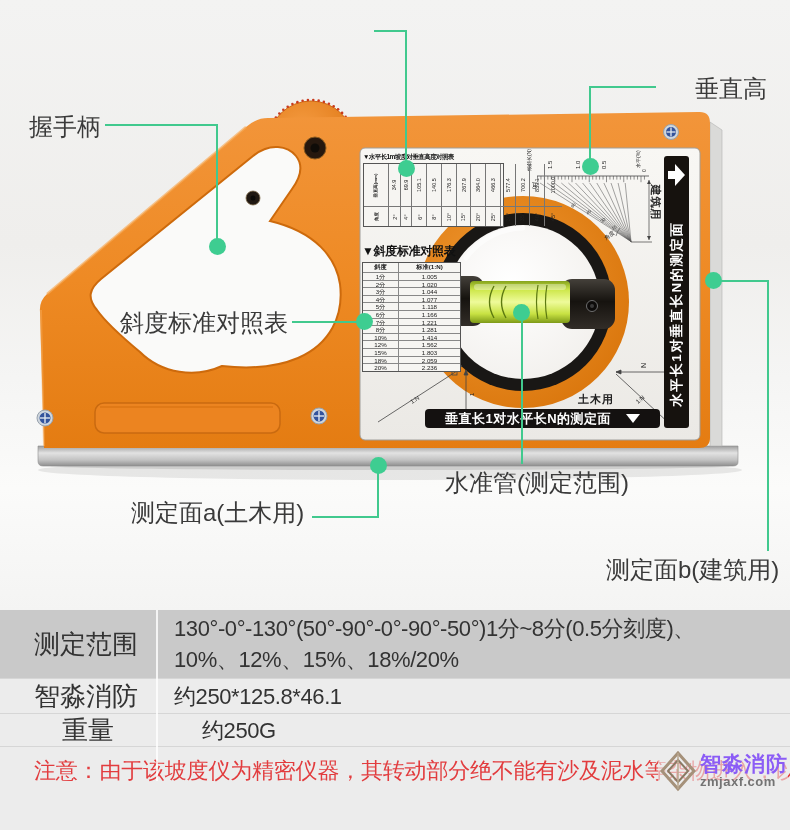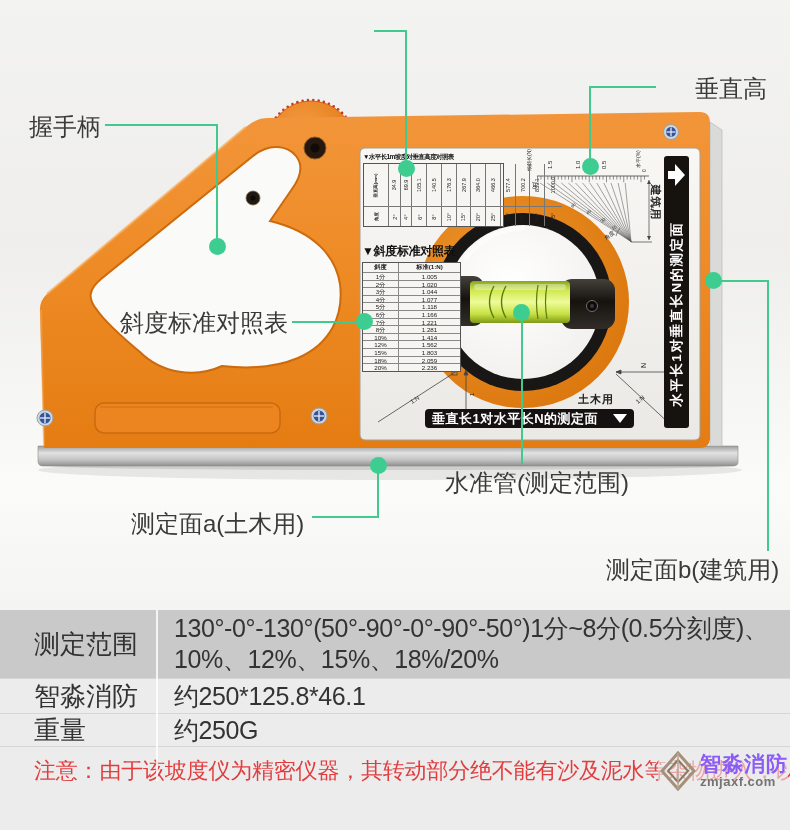--- a/index.html
+++ b/index.html
@@ -33,41 +33,41 @@
 
   
   .banner-right { position:absolute; left:664px; top:156px; width:25px; height:272px; background:#16120e; border-radius:3px; }
   .br-stem { position:absolute; top:15px; left:4px; width:7px; height:8px; background:#fff; }
   .br-tri  { position:absolute; top:8px; left:11px; width:0; height:0;
              border-top:11px solid transparent; border-bottom:11px solid transparent; border-left:10px solid #fff; }
   .br-text { position:absolute; left:50%; top:158px; transform:translate(-50%,-50%) rotate(-90deg);
              white-space:nowrap; color:#fff; font-size:13.5px; font-weight:bold; letter-spacing:1.5px; }
   .jzy { position:absolute; left:635px; top:195px; width:40px; text-align:center; transform:rotate(90deg);
          font-size:11px; font-weight:bold; color:#2a2a2a; letter-spacing:1px; white-space:nowrap; }
-  .banner-bottom { position:absolute; left:425px; top:409px; width:209px; height:19px; background:#141110;
+  .banner-bottom { position:absolute; left:425px; top:409px; width:235px; height:19px; background:#141110;
          border-radius:4px; display:flex; align-items:center; justify-content:center; gap:15px; }
   .bb-text { color:#fff; font-size:13px; font-weight:bold; letter-spacing:0.5px; white-space:nowrap; }
   .bb-tri { width:0; height:0; border-left:7px solid transparent; border-right:7px solid transparent; border-top:9px solid #fff; }
   .tmy { position:absolute; left:578px; top:392px; font-size:11px; font-weight:bold; color:#222; letter-spacing:1px; white-space:nowrap; }
 
   
   .co { position:absolute; color:#3a3a3a; font-size:24px; white-space:nowrap; }
   .ln { position:absolute; background:#41c98e; }
   .dot { position:absolute; width:17px; height:17px; border-radius:50%; background:#3ecd91; }
 
   
   .specs { position:absolute; left:0; top:610px; width:790px; height:220px; background:#ececec; color:#333; }
   .specs::before { content:''; position:absolute; left:156px; top:0; width:2px; height:171px; background:rgba(255,255,255,.8); z-index:1; }
   .srow { display:flex; align-items:center; }
   .srow.main { height:68px; background:#c9c9c9; }
   .srow.plain { height:35px; }
-  .srow.last { height:33px; }
+  .srow.last { height:33px;padding-left:28px; }
   .srow.b { border-top:1px solid #d6d6d6; }
   .slabel { flex:0 0 157px; padding-left:34px; font-size:26px; }
-  .svalue { padding-left:17px; font-size:25px; letter-spacing:-0.4px; line-height:31px; }
+  .svalue { padding-left:17px; font-size:22px; letter-spacing:-0.4px; line-height:31px; }
   .note-wrap { border-top:1px solid #d6d6d6; height:49px; display:flex; align-items:center; position:relative; }
   .snote { padding-left:34px; font-size:22px; color:#e23c3e; letter-spacing:-0.2px; white-space:nowrap; }
   .watermark { position:absolute; right:2px; bottom:3px; display:flex; align-items:center; gap:2px; background:rgba(236,236,236,.6); }
   .wm-col { display:flex; flex-direction:column; line-height:1.05; }
   .wm-brand { font-size:21px; font-weight:bold; color:#8b5cf6; letter-spacing:1px; }
   .wm-site { font-size:13px; font-weight:bold; color:#737373; letter-spacing:0.5px; }
 </style>
 </head>
 <body>
 
@@ -537,21 +537,21 @@
     <div class="dot" style="left:209px;top:238px;"></div>
 
     <div class="co" style="left:120px;top:307px;">斜度标准对照表</div>
     <div class="ln" style="left:292px;top:321px;width:66px;height:2px;"></div>
     <div class="dot" style="left:356px;top:313px;"></div>
 
     <div class="co" style="left:445px;top:467px;">水准管(测定范围)</div>
     <div class="ln" style="left:521px;top:318px;width:2px;height:146px;"></div>
     <div class="dot" style="left:513px;top:304px;"></div>
 
-    <div class="co" style="left:131px;top:508px;">测定面a(土木用)</div>
+    <div class="co" style="left:131px;top:497px;">测定面a(土木用)</div>
     <div class="ln" style="left:312px;top:516px;width:67px;height:2px;"></div>
     <div class="ln" style="left:377px;top:470px;width:2px;height:48px;"></div>
     <div class="dot" style="left:370px;top:457px;"></div>
 
     <div class="co" style="left:606px;top:554px;">测定面b(建筑用)</div>
     <div class="ln" style="left:719px;top:280px;width:50px;height:2px;"></div>
     <div class="ln" style="left:767px;top:280px;width:2px;height:271px;"></div>
     <div class="dot" style="left:705px;top:272px;"></div>
   </div>
 

